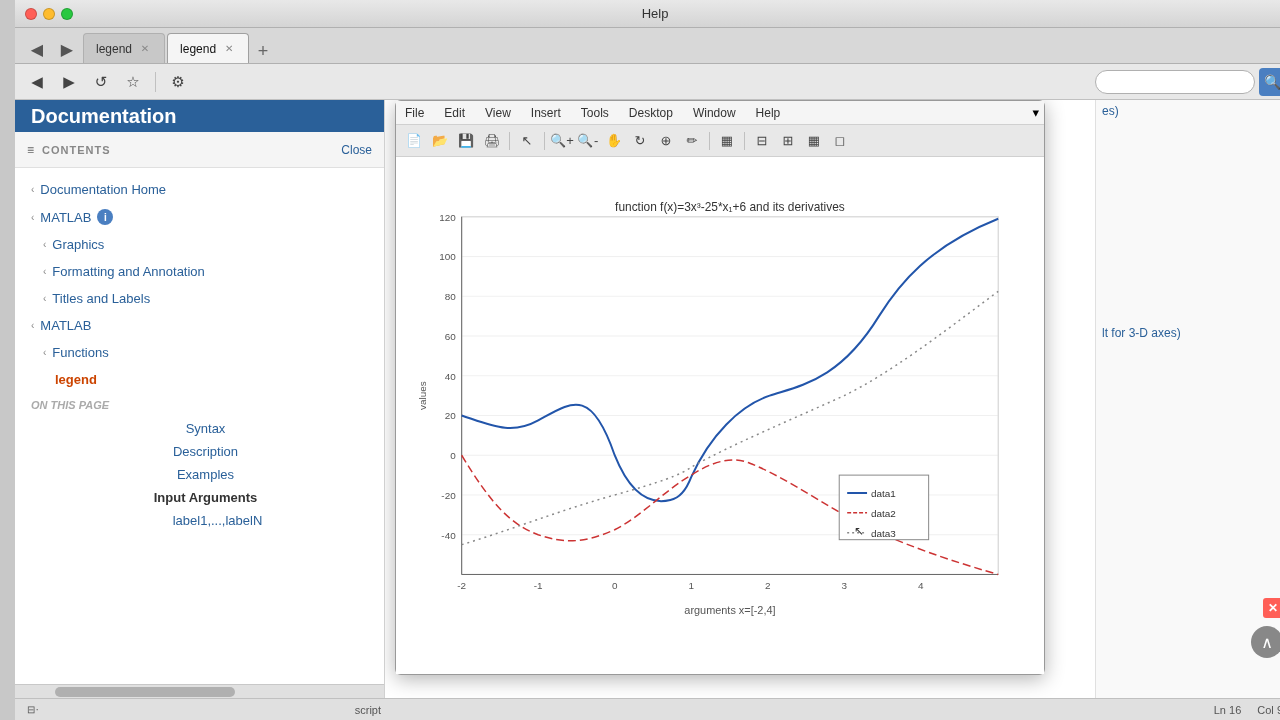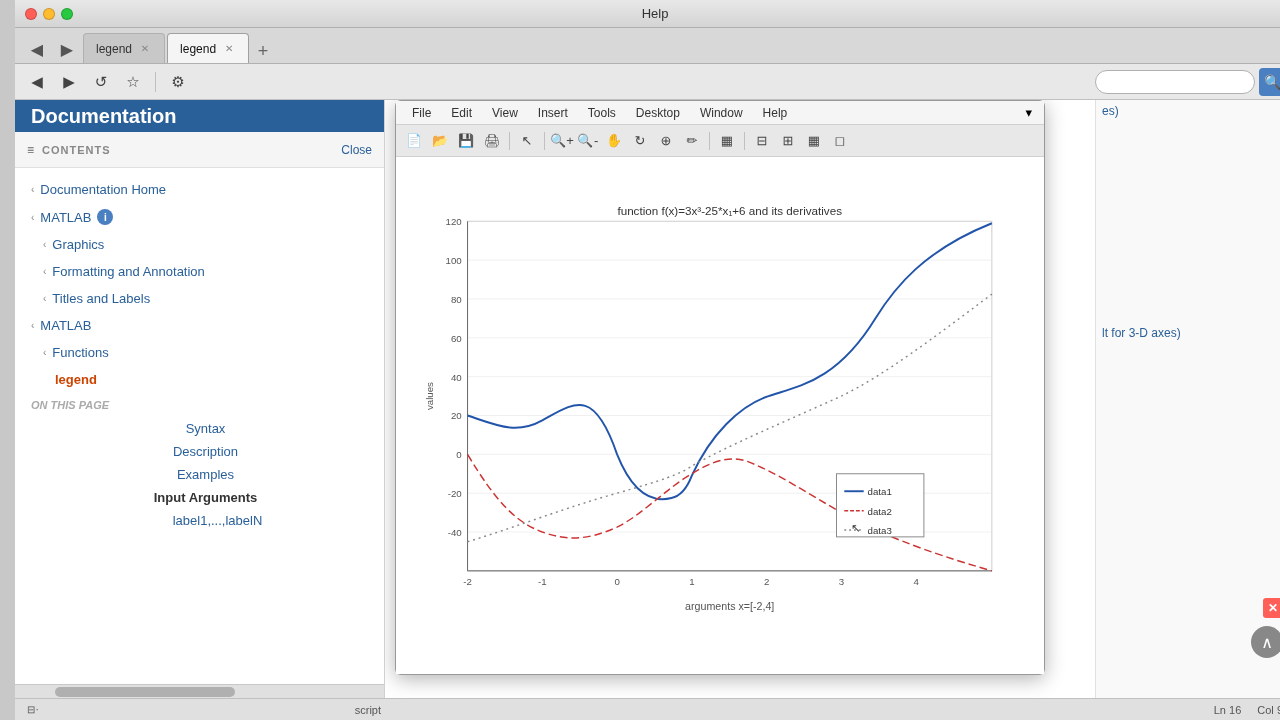--- a/index.html
+++ b/index.html
@@ -317,21 +317,21 @@
       font-size: 12px;
       color: #333;
       font-weight: 500;
     }
     .fig-menu-bar {
       height: 24px;
       background: #f5f5f5;
       border-bottom: 1px solid #d0d0d0;
       display: flex;
       align-items: center;
-      padding: 0 12px;
+      padding: 0 5px;
       gap: 12px;
       flex-shrink: 0;
     }
     .fig-menu-item {
       font-size: 12px;
       color: #333;
       cursor: pointer;
       padding: 0 4px;
     }
     .fig-toolbar {
@@ -356,21 +356,21 @@
       width: 1px; height: 18px;
       background: #c0c0c0;
       margin: 0 3px;
     }
 
     
     .chart-area {
       flex: 1;
       background: white;
       position: relative;
-      padding: 23px;
+      padding: 16px;
     }
 
     svg.chart {
       width: 100%;
       height: 100%;
     }
 
     
     .right-panel {
       position: absolute;

